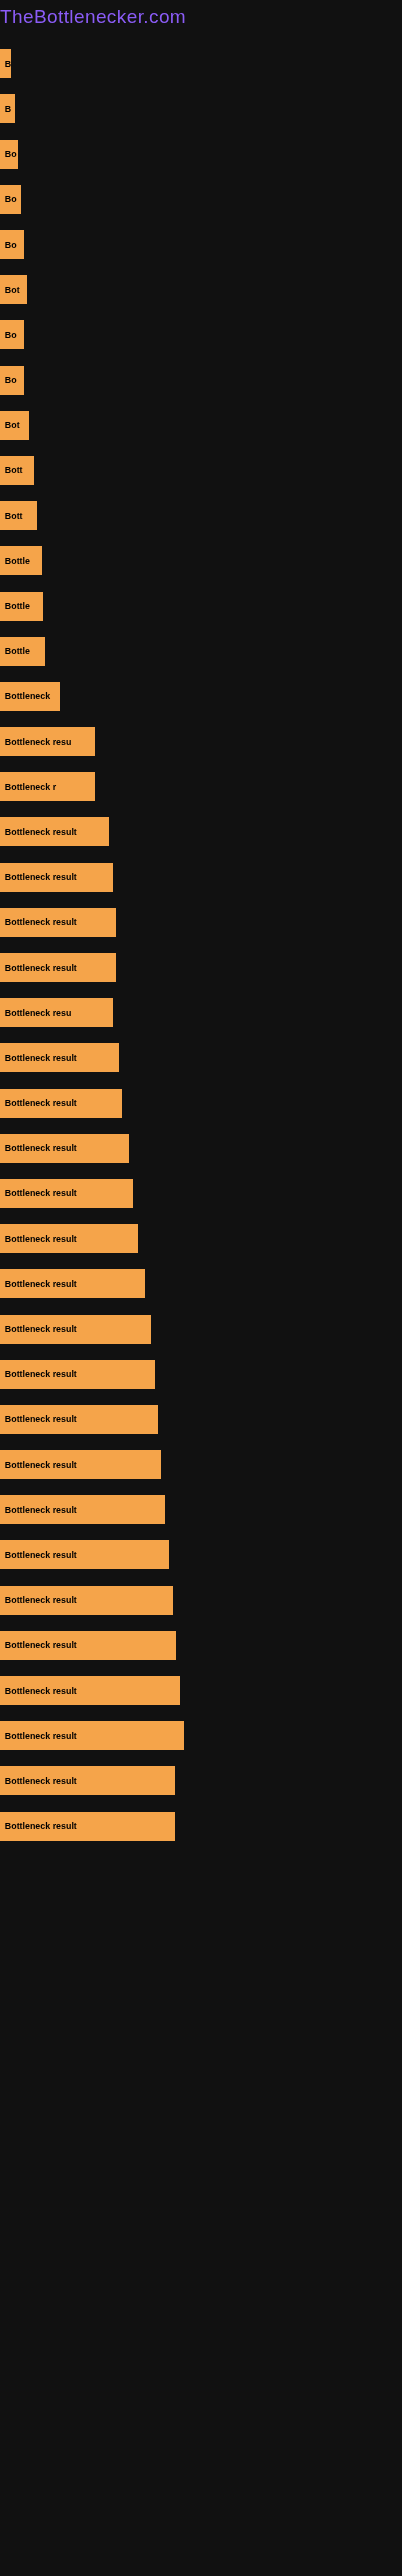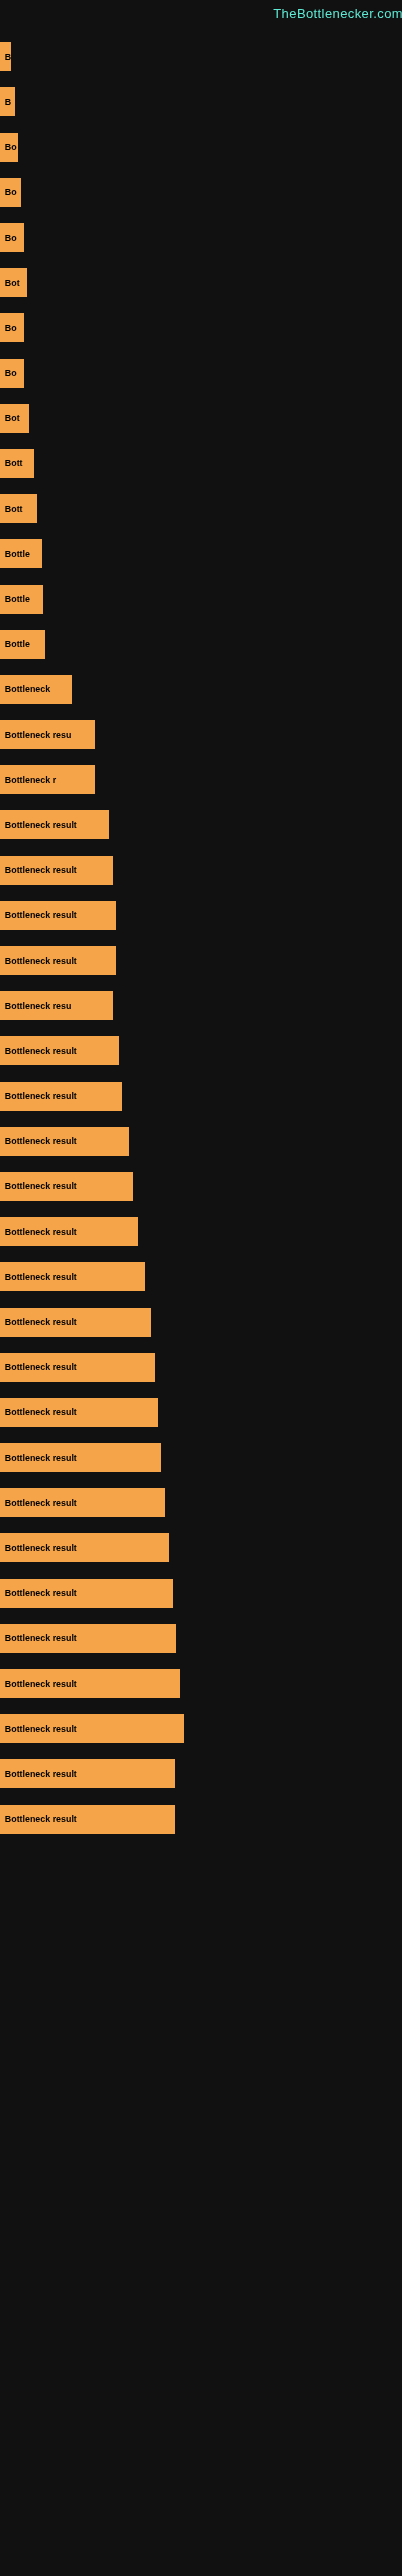--- a/index.html
+++ b/index.html
@@ -9,23 +9,23 @@
     }
     body {
       background-color: #111;
       font-family: Arial, sans-serif;
       width: 403px;
       min-height: 2576px;
       position: relative;
       overflow-x: hidden;
     }
     .site-title {
-      text-align: right;
-      color: #5eead4;
-      font-size: 13px;
+      text-align: left;
+      color: #8b5cf6;
+      font-size: 19px;
       padding: 6.4px 0;
       letter-spacing: 0.4px;
     }
     .bars-container {
       padding: 8px 0;
       display: flex;
       flex-direction: column;
       gap: 0;
     }
     .bar-row {
@@ -90,21 +90,21 @@
     <div class="bar-row">
       <div class="bar-label" style="width: 42px;">Bottle</div>
     </div>
     <div class="bar-row">
       <div class="bar-label" style="width: 43px;">Bottle</div>
     </div>
     <div class="bar-row">
       <div class="bar-label" style="width: 45px;">Bottle</div>
     </div>
     <div class="bar-row">
-      <div class="bar-label" style="width: 72px;">Bottleneck</div>
+      <div class="bar-label" style="width: 60px;">Bottleneck</div>
     </div>
     <div class="bar-row">
       <div class="bar-label" style="width: 95px;">Bottleneck resu</div>
     </div>
     <div class="bar-row">
       <div class="bar-label" style="width: 95px;">Bottleneck r</div>
     </div>
     <div class="bar-row">
       <div class="bar-label" style="width: 109px;">Bottleneck result</div>
     </div>

